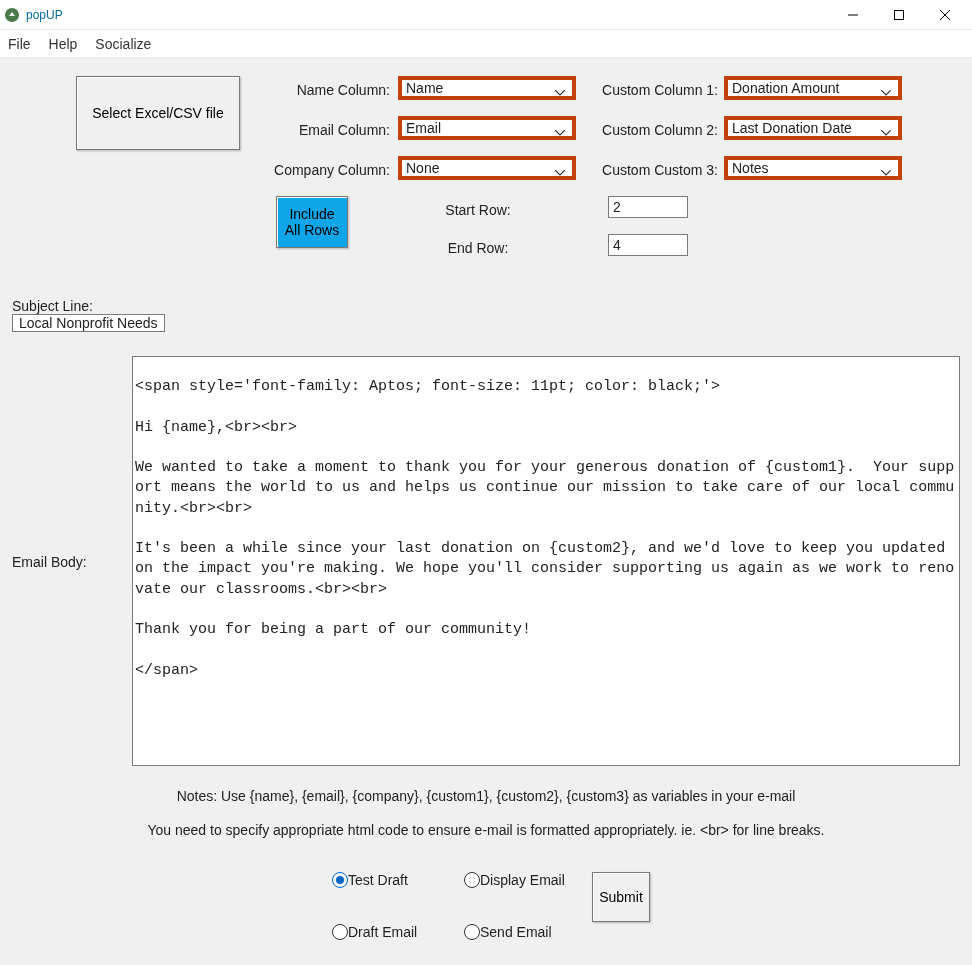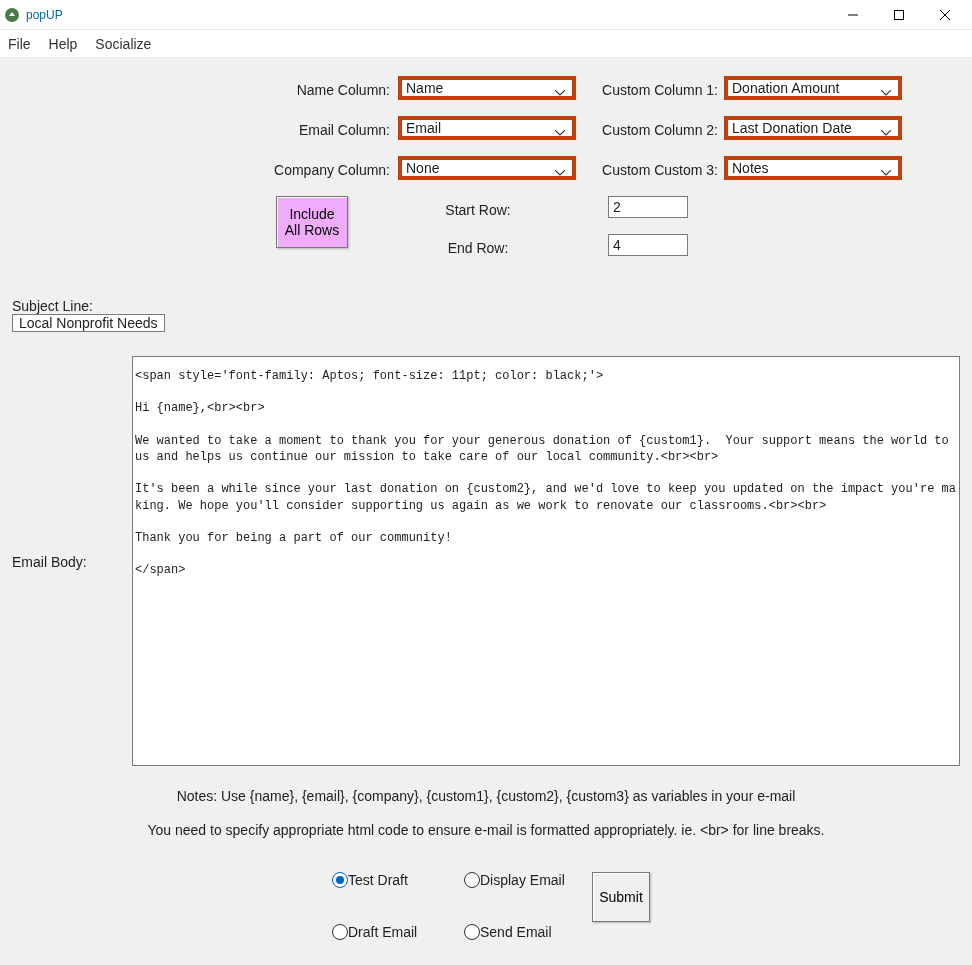--- a/index.html
+++ b/index.html
@@ -19,29 +19,29 @@
     
     .upper { position:relative; height:200px; }
     .select-file-btn { position:absolute; left:64px; top:0; width:164px; height:74px; background:#f0f0f0; border:1px solid #797979; box-shadow: 1px 1px 0 #fff inset, 1px 1px 2px rgba(0,0,0,0.25); display:flex; align-items:center; justify-content:center; font-size:14px; cursor:pointer; }
 
     .row { position:absolute; display:flex; align-items:center; height:24px; }
     .lbl { text-align:right; font-size:14px; }
     .combo { position:absolute; height:24px; background:#fff; border:4px solid #c2410c; display:flex; align-items:flex-end; padding:0 4px; }
     .combo .val { flex:1; font-size:14px; white-space:nowrap; overflow:hidden; text-overflow:ellipsis; }
     .combo .chev { width:16px; display:flex; align-items:center; justify-content:center; color:#333; }
 
-    .include-btn { position:absolute; left:264px; top:120px; width:72px; height:52px; background:#f0abfc; border:1px solid #797979; box-shadow: 1px 1px 0 #fff inset, 1px 1px 2px rgba(0,0,0,0.25); display:flex; align-items:center; justify-content:center; text-align:center; font-size:14px; line-height:1.15; cursor:pointer; }
+    .include-btn { position:absolute; left:264px; top:120px; width:72px; height:52px; background:#0ea5e9; border:1px solid #797979; box-shadow: 1px 1px 0 #fff inset, 1px 1px 2px rgba(0,0,0,0.25); display:flex; align-items:center; justify-content:center; text-align:center; font-size:14px; line-height:1.15; cursor:pointer; }
 
     .numbox { position:absolute; height:22px; width:80px; background:#fff; border:1px solid #7a7a7a; padding:0 4px; display:flex; align-items:center; font-size:14px; }
 
     
     .form-row { display:flex; align-items:flex-start; margin-top:42px; }
     .form-label { width:180px; font-size:14px; padding-top:2px; }
     .subject-input { flex:1; height:24px; background:#fff; border:1px solid #7a7a7a; padding:0 6px; font-size:14px; display:flex; align-items:center; }
-    .body-box { flex:1; height:410px; background:#fff; border:1px solid #7a7a7a; padding:11px 2px; font-family: "Courier New", monospace; font-size:12px; line-height:1.35; white-space:pre-wrap; word-break:break-all; overflow:auto; }
+    .body-box { flex:1; height:410px; background:#fff; border:1px solid #7a7a7a; padding:20px 2px; font-family: "Courier New", monospace; font-size:15px; line-height:1.35; white-space:pre-wrap; word-break:break-all; overflow:auto; }
 
     .notes { text-align:center; font-size:14px; margin-top:22px; }
     .notes2 { text-align:center; font-size:14px; margin-top:18px; }
 
     .radio-region { position:relative; margin-top:34px; height:80px; }
     .radio-item { position:absolute; display:flex; align-items:center; font-size:14px; cursor:pointer; }
     .radio-outer { width:16px; height:16px; border:1px solid #333; border-radius:50%; display:flex; align-items:center; justify-content:center; background:#fff; }
     .radio-inner { width:8px; height:8px; border-radius:50%; background:#0066cc; display:none; }
     .radio-item.selected .radio-outer { border-color:#0066cc; }
     .radio-item.selected .radio-inner { display:block; }
@@ -79,20 +79,23 @@
 </div>
 
 <div class="menubar">
   <span class="menu-item">File</span>
   <span class="menu-item">Help</span>
   <span class="menu-item">Socialize</span>
 </div>
 
 <div class="content">
   <div class="upper">
+    <button class="select-file-btn">
+        <span>Select Excel/CSV file</span>
+      </button>
 
     <div class="row" style="left:232px; top:2px;">
         <span class="lbl" style="width:146px;">Name Column:</span>
       </div>
     <div class="row" style="left:232px; top:42px;">
         <span class="lbl" style="width:146px;">Email Column:</span>
       </div>
     <div class="row" style="left:232px; top:82px;">
         <span class="lbl" style="width:146px;">Company Column:</span>
       </div>

